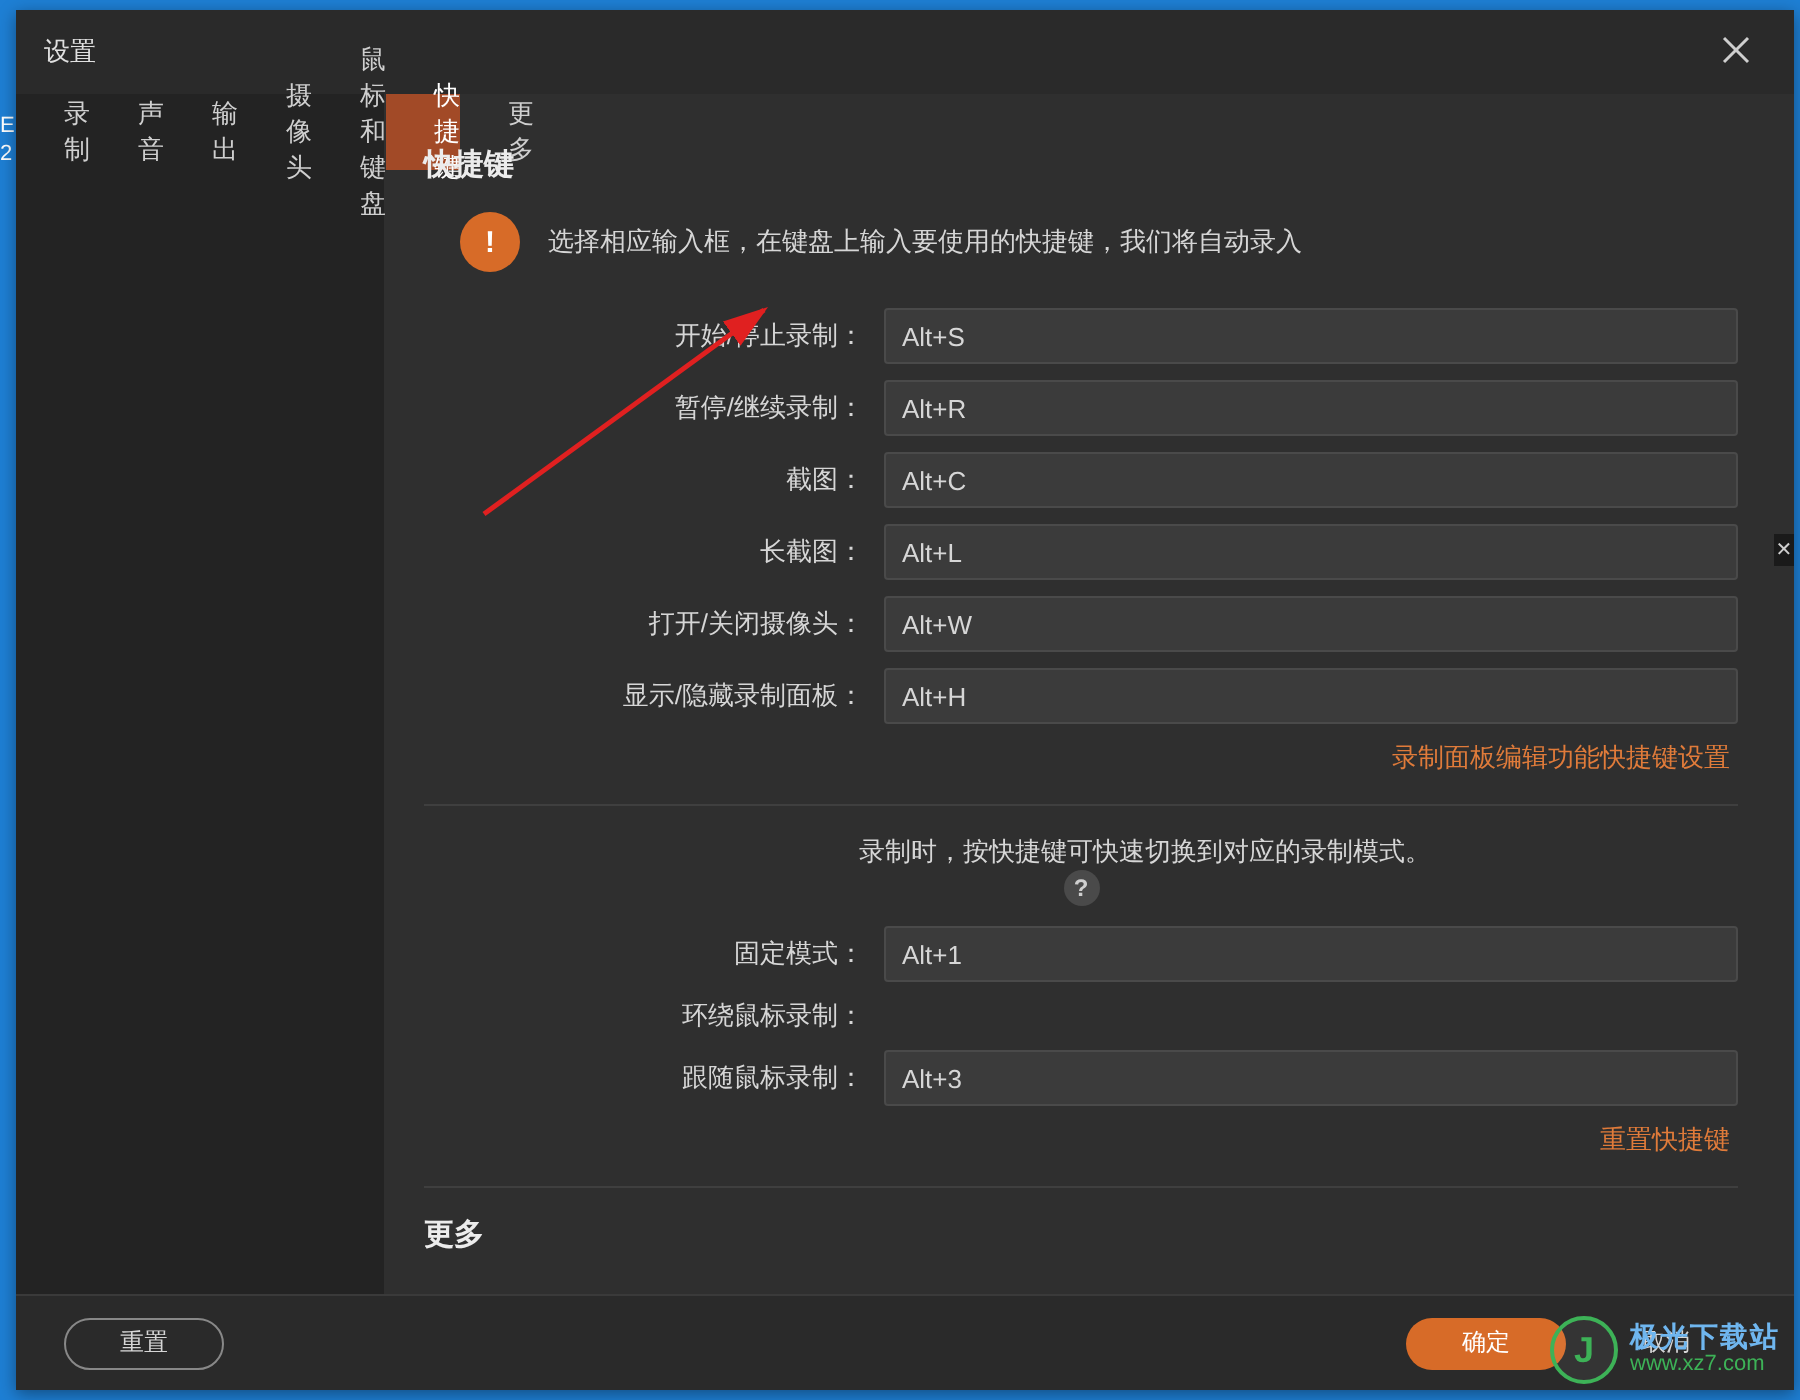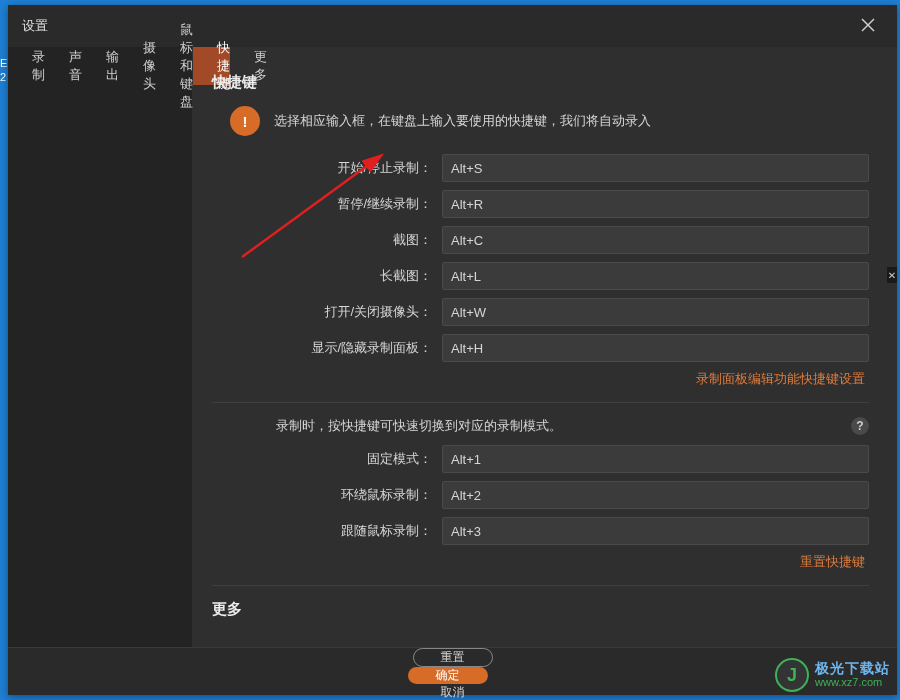--- a/index.html
+++ b/index.html
@@ -93,30 +93,30 @@
   border: 1px solid #4a4a4a; border-radius: 2px;
   color: #d6d6d6; font-size: 13px; padding: 13px 8px;
   display: flex; align-items: center;
 }
 .link-row { text-align: right; margin: 4px 0 14px 0; padding-right: 4px; }
 .link {
   color: #e07b3a; font-size: 13px;
   cursor: pointer;
 }
 .hr { border: none; border-top: 1px solid #3f3f3f; margin: 6px 0 14px 0; }
-.subtext-row { display: flex; align-items: center; margin: 0 0 10px 0; }
+.subtext-row { display: flex; align-items: center; margin: 0 0 10px 0; flex-direction: column; }
 .subtext { flex: 1; padding-left: 64px; color: #d6d6d6; font-size: 13px; }
 .help-icon {
   width: 18px; height: 18px; border-radius: 50%;
   background: #4a4a4a; color: #cfcfcf; font-size: 12px; font-weight: 700;
   display: flex; align-items: center; justify-content: center; cursor: pointer;
 }
 .footer {
   height: 48px; background: #2a2a2a; display: flex; align-items: center;
-  padding: 0 12px; border-top: 1px solid #3a3a3a; flex-direction: column;
+  padding: 0 24px; border-top: 1px solid #3a3a3a;
 }
 .btn {
   min-width: 80px; height: 26px; border-radius: 13px;
   display: inline-flex; align-items: center; justify-content: center;
   font-size: 12px; cursor: pointer; padding: 0 18px;
 }
 .btn-outline { border: 1px solid #888; color: #d6d6d6; background: transparent; }
 .btn-primary { background: #d76b28; color: #fff; border: none; margin-right: 10px; }
 .btn-plain { color: #d6d6d6; background: transparent; border: none; }
 .footer .spacer { flex: 1; }
@@ -227,21 +227,20 @@
         <div class="subtext">录制时，按快捷键可快速切换到对应的录制模式。</div>
         <div class="help-icon">?</div>
       </div>
 
       <div class="form-row">
           <div class="form-label">固定模式：</div>
           <div class="form-input">Alt+1</div>
         </div>
       <div class="form-row">
           <div class="form-label">环绕鼠标录制：</div>
-          <div class="form-input">Alt+2</div>
         </div>
       <div class="form-row">
           <div class="form-label">跟随鼠标录制：</div>
           <div class="form-input">Alt+3</div>
         </div>
 
       <div class="link-row"><span class="link">重置快捷键</span></div>
 
       <hr class="hr">
 

